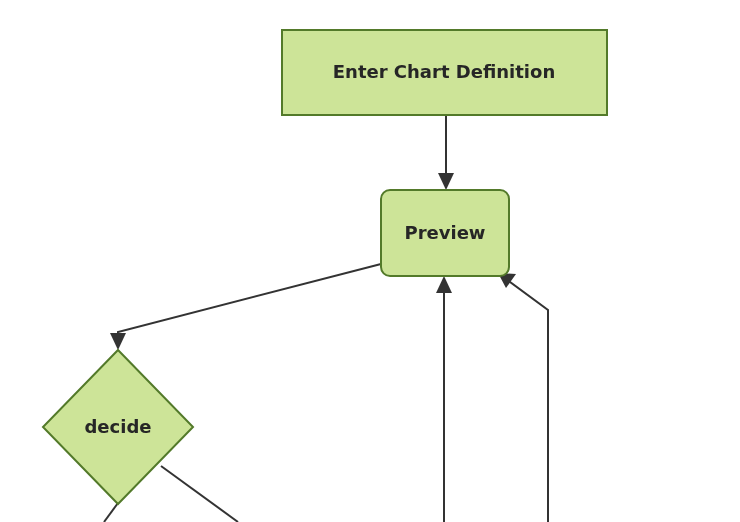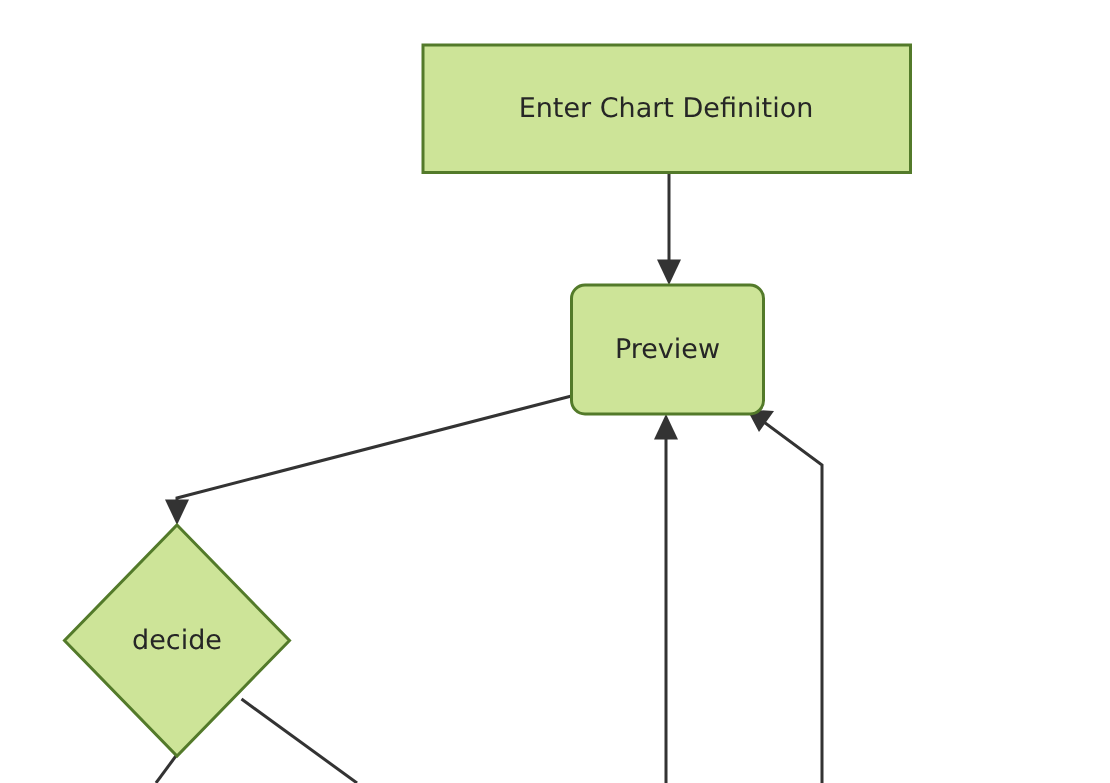--- a/index.html
+++ b/index.html
@@ -11,20 +11,21 @@
     width: 740px;
     height: 522px;
     overflow: hidden;
     font-family: "DejaVu Sans", "Liberation Sans", sans-serif;
   }
   #diagram-root {
     position: relative;
     width: 740px;
     height: 522px;
     background: #ffffff;
+    font-weight: bold;
   }
   #flow-svg {
     position: absolute;
     top: 0;
     left: 0;
     width: 740px;
     height: 522px;
     display: block;
   }
   .node-shape {

